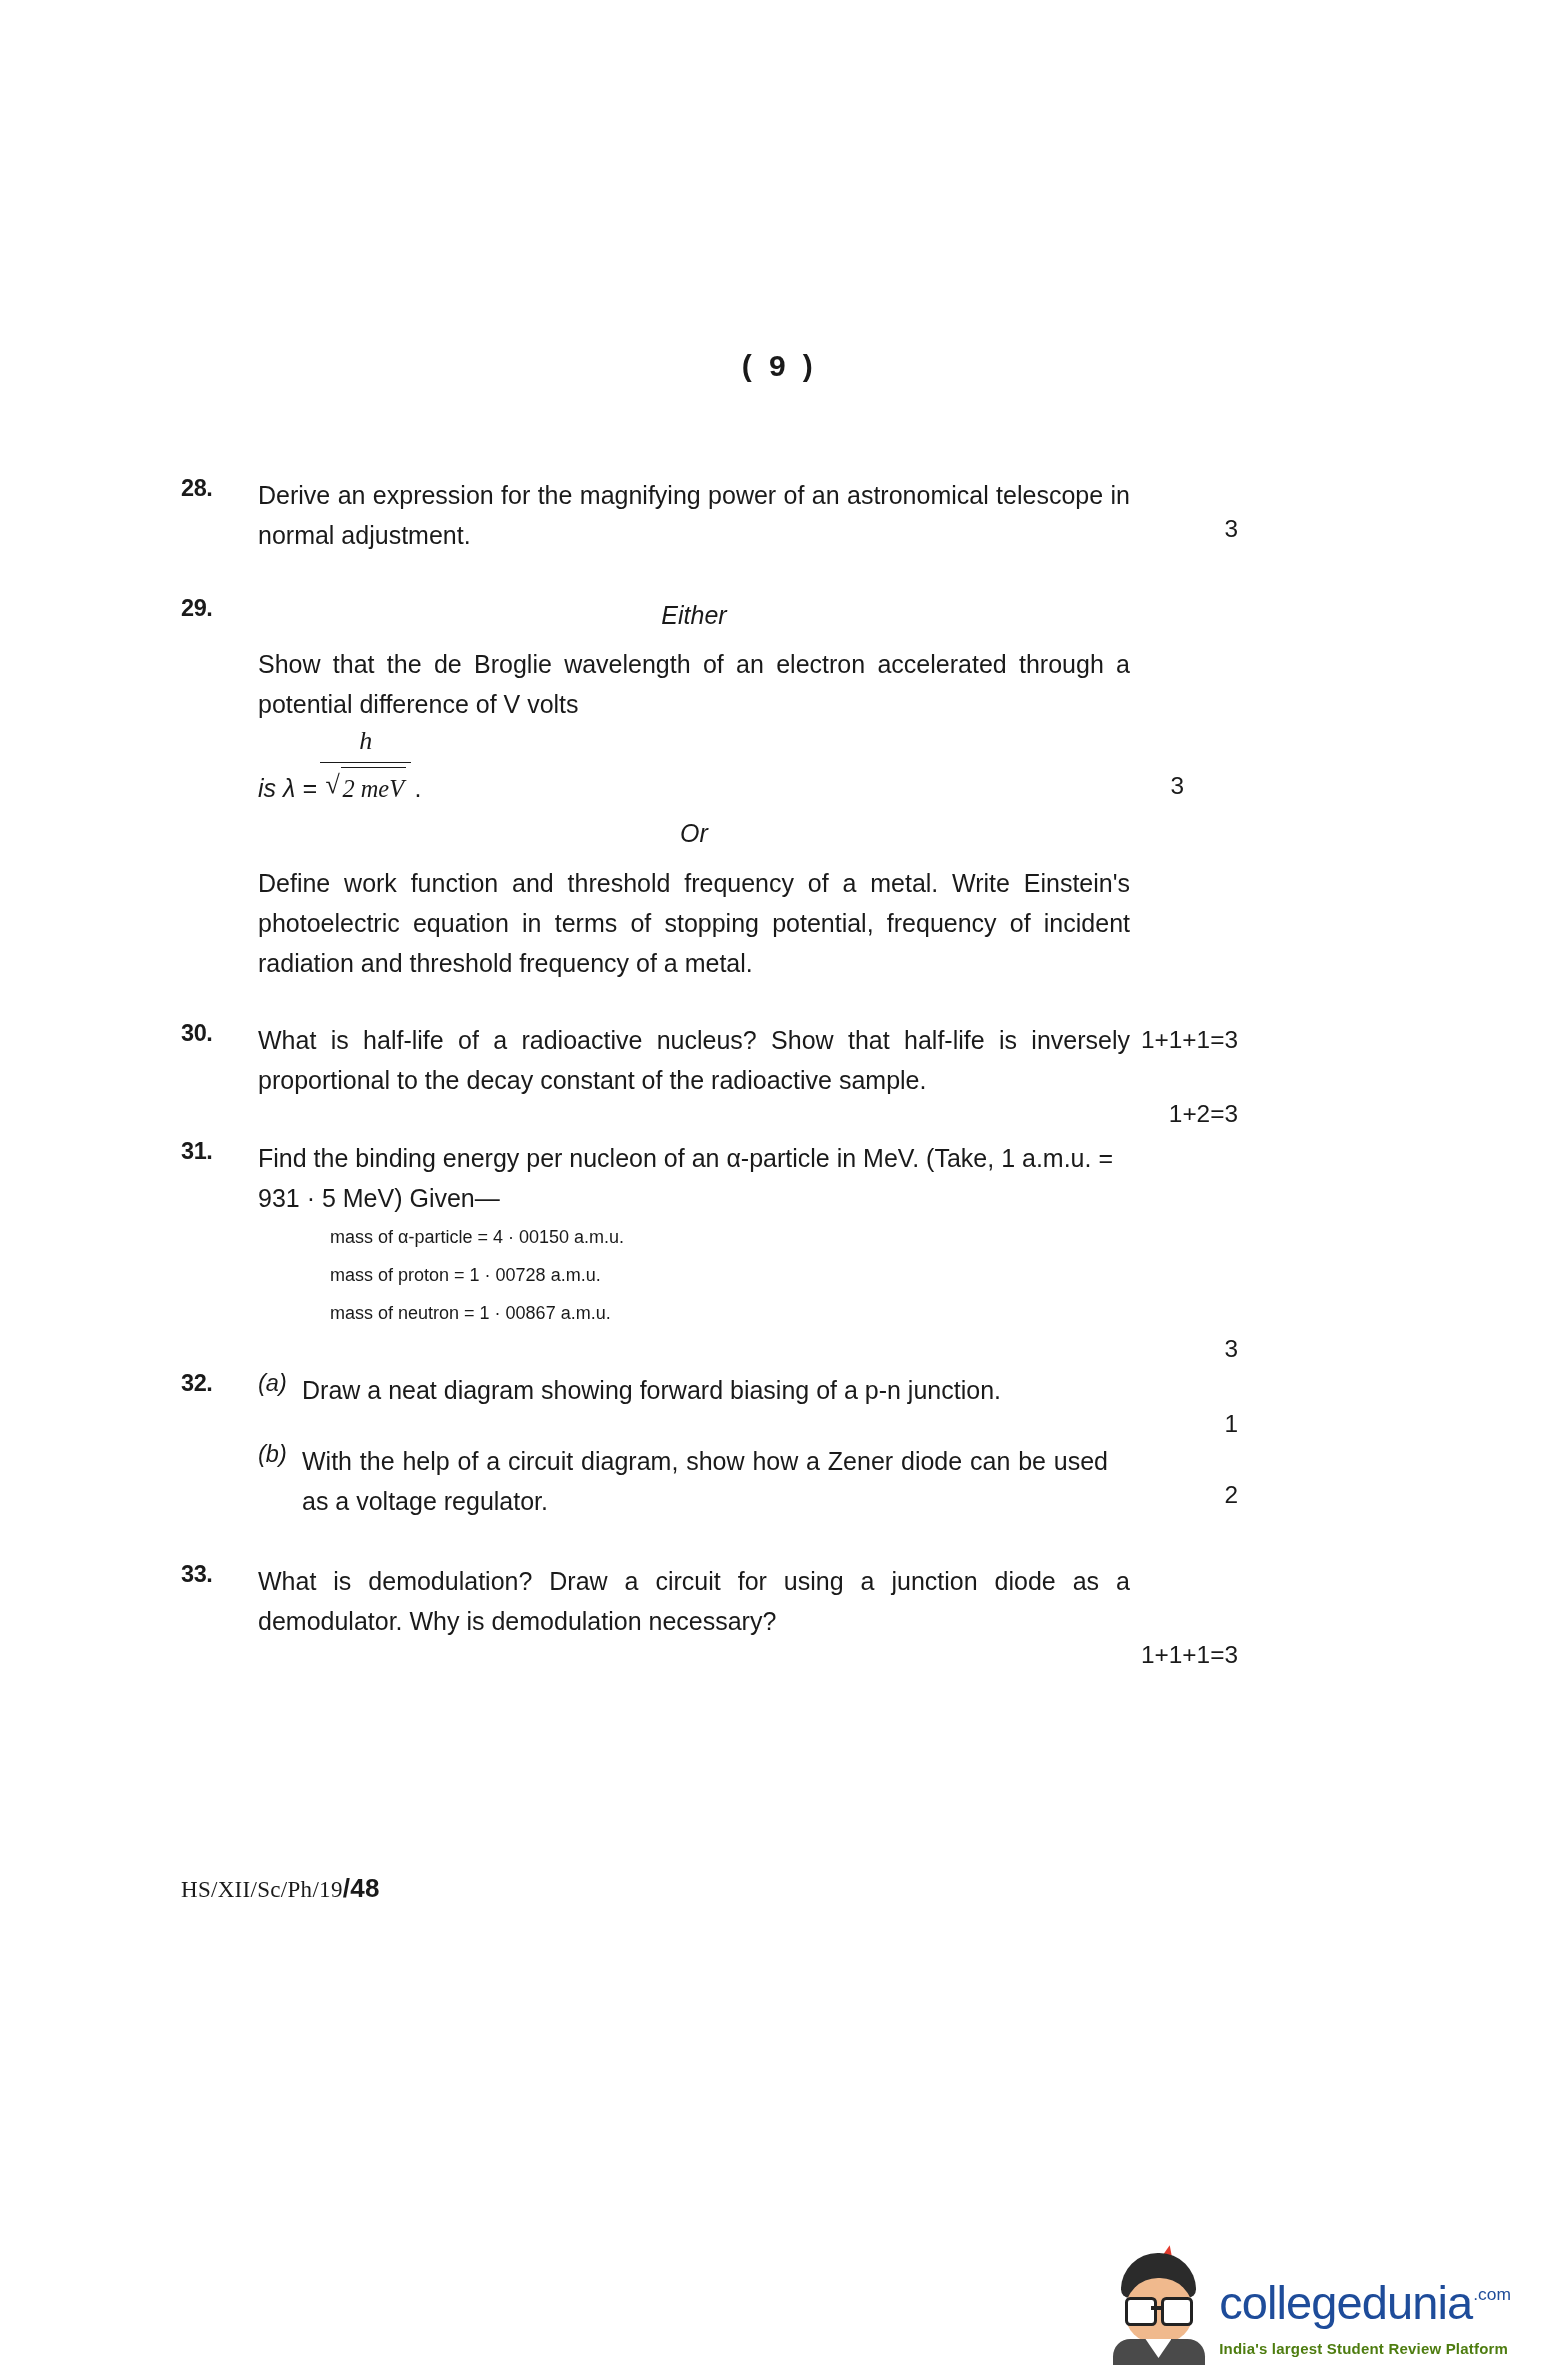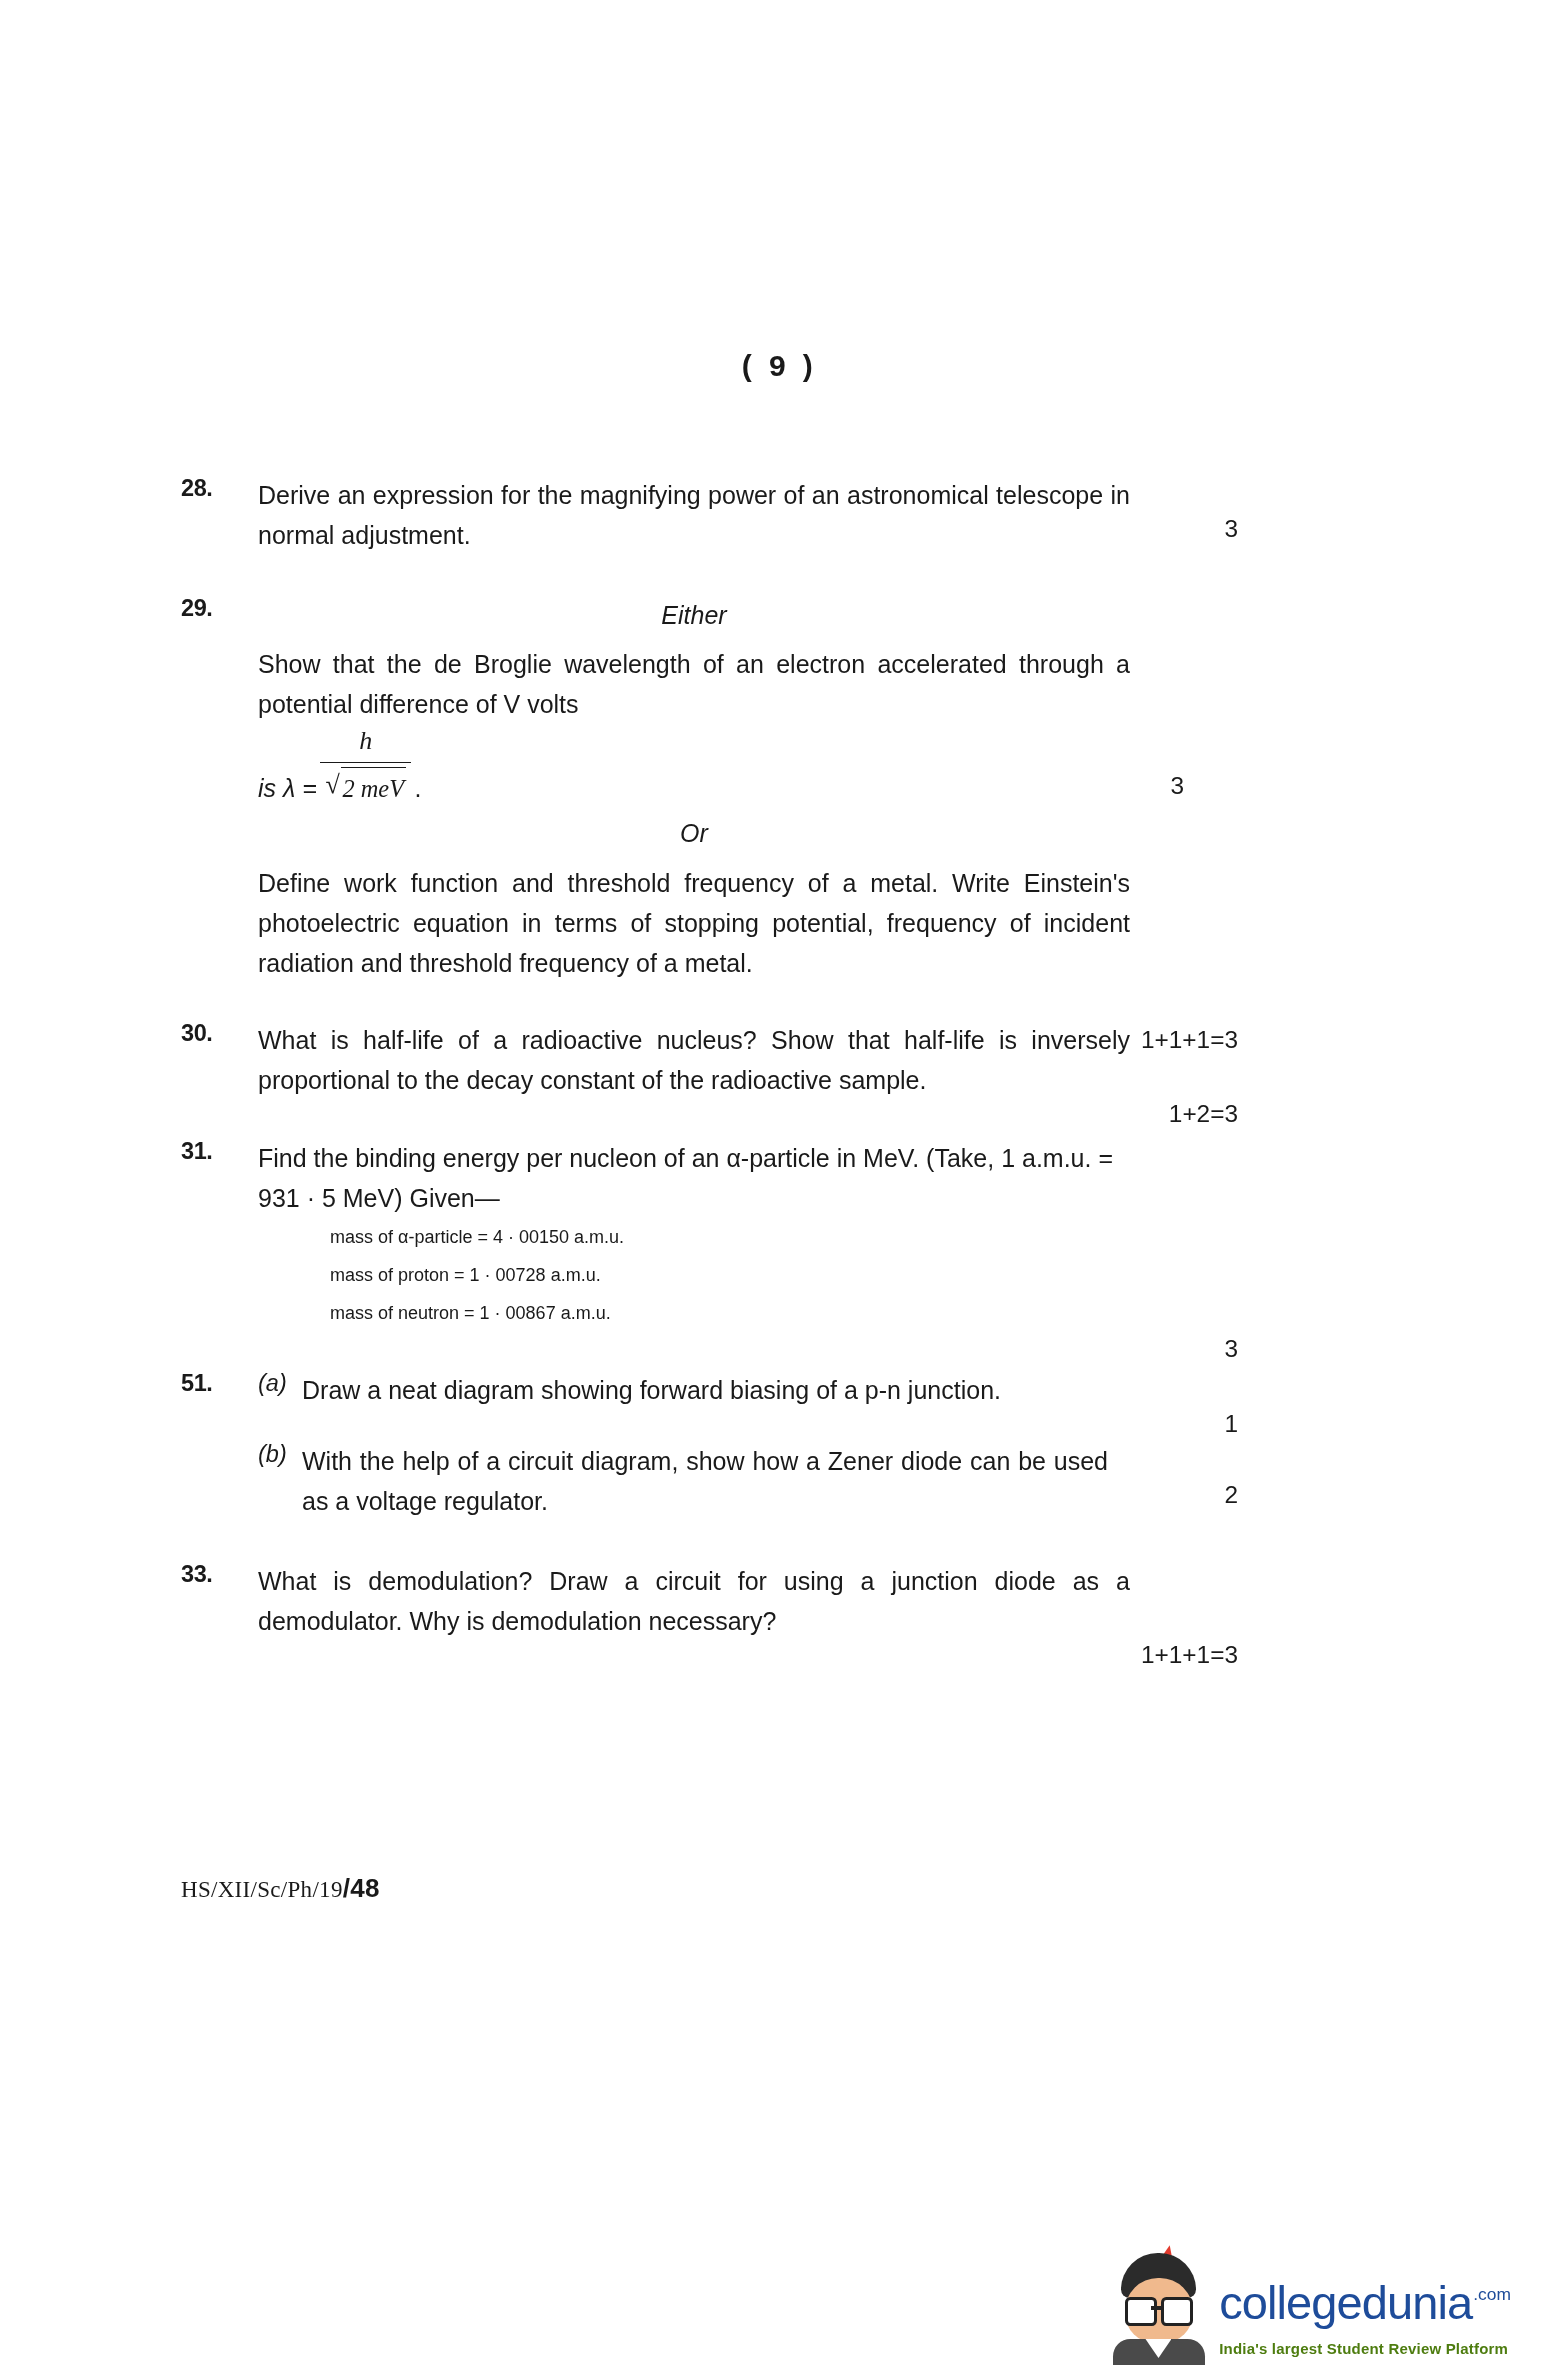--- a/index.html
+++ b/index.html
@@ -305,21 +305,21 @@
       <div class="qbody">
         <div class="ptext nojust">Find the binding energy per nucleon of an α-particle in MeV. (Take, 1 a.m.u. = 931 · 5 MeV) Given—</div>
         <div class="indent-list">mass of α-particle = 4 · 00150 a.m.u.</div>
         <div class="indent-list">mass of proton = 1 · 00728 a.m.u.</div>
         <div class="indent-list">mass of neutron = 1 · 00867 a.m.u.</div>
         <div class="marks" style="top:197px;">3</div>
       </div>
     </div>
 
     <div class="qrow" style="margin-bottom:40px;">
-      <div class="qnum">51.</div>
+      <div class="qnum">32.</div>
       <div class="qbody">
         <div style="position:relative; margin-bottom:31px;">
           <div class="sublabel">(a)</div>
           <div class="subbody">
             <div class="ptext">Draw a neat diagram showing forward biasing of a p-n junction.</div>
           </div>
           <div class="marks" style="top:40px;">1</div>
         </div>
         <div style="position:relative;">
           <div class="sublabel">(b)</div>

